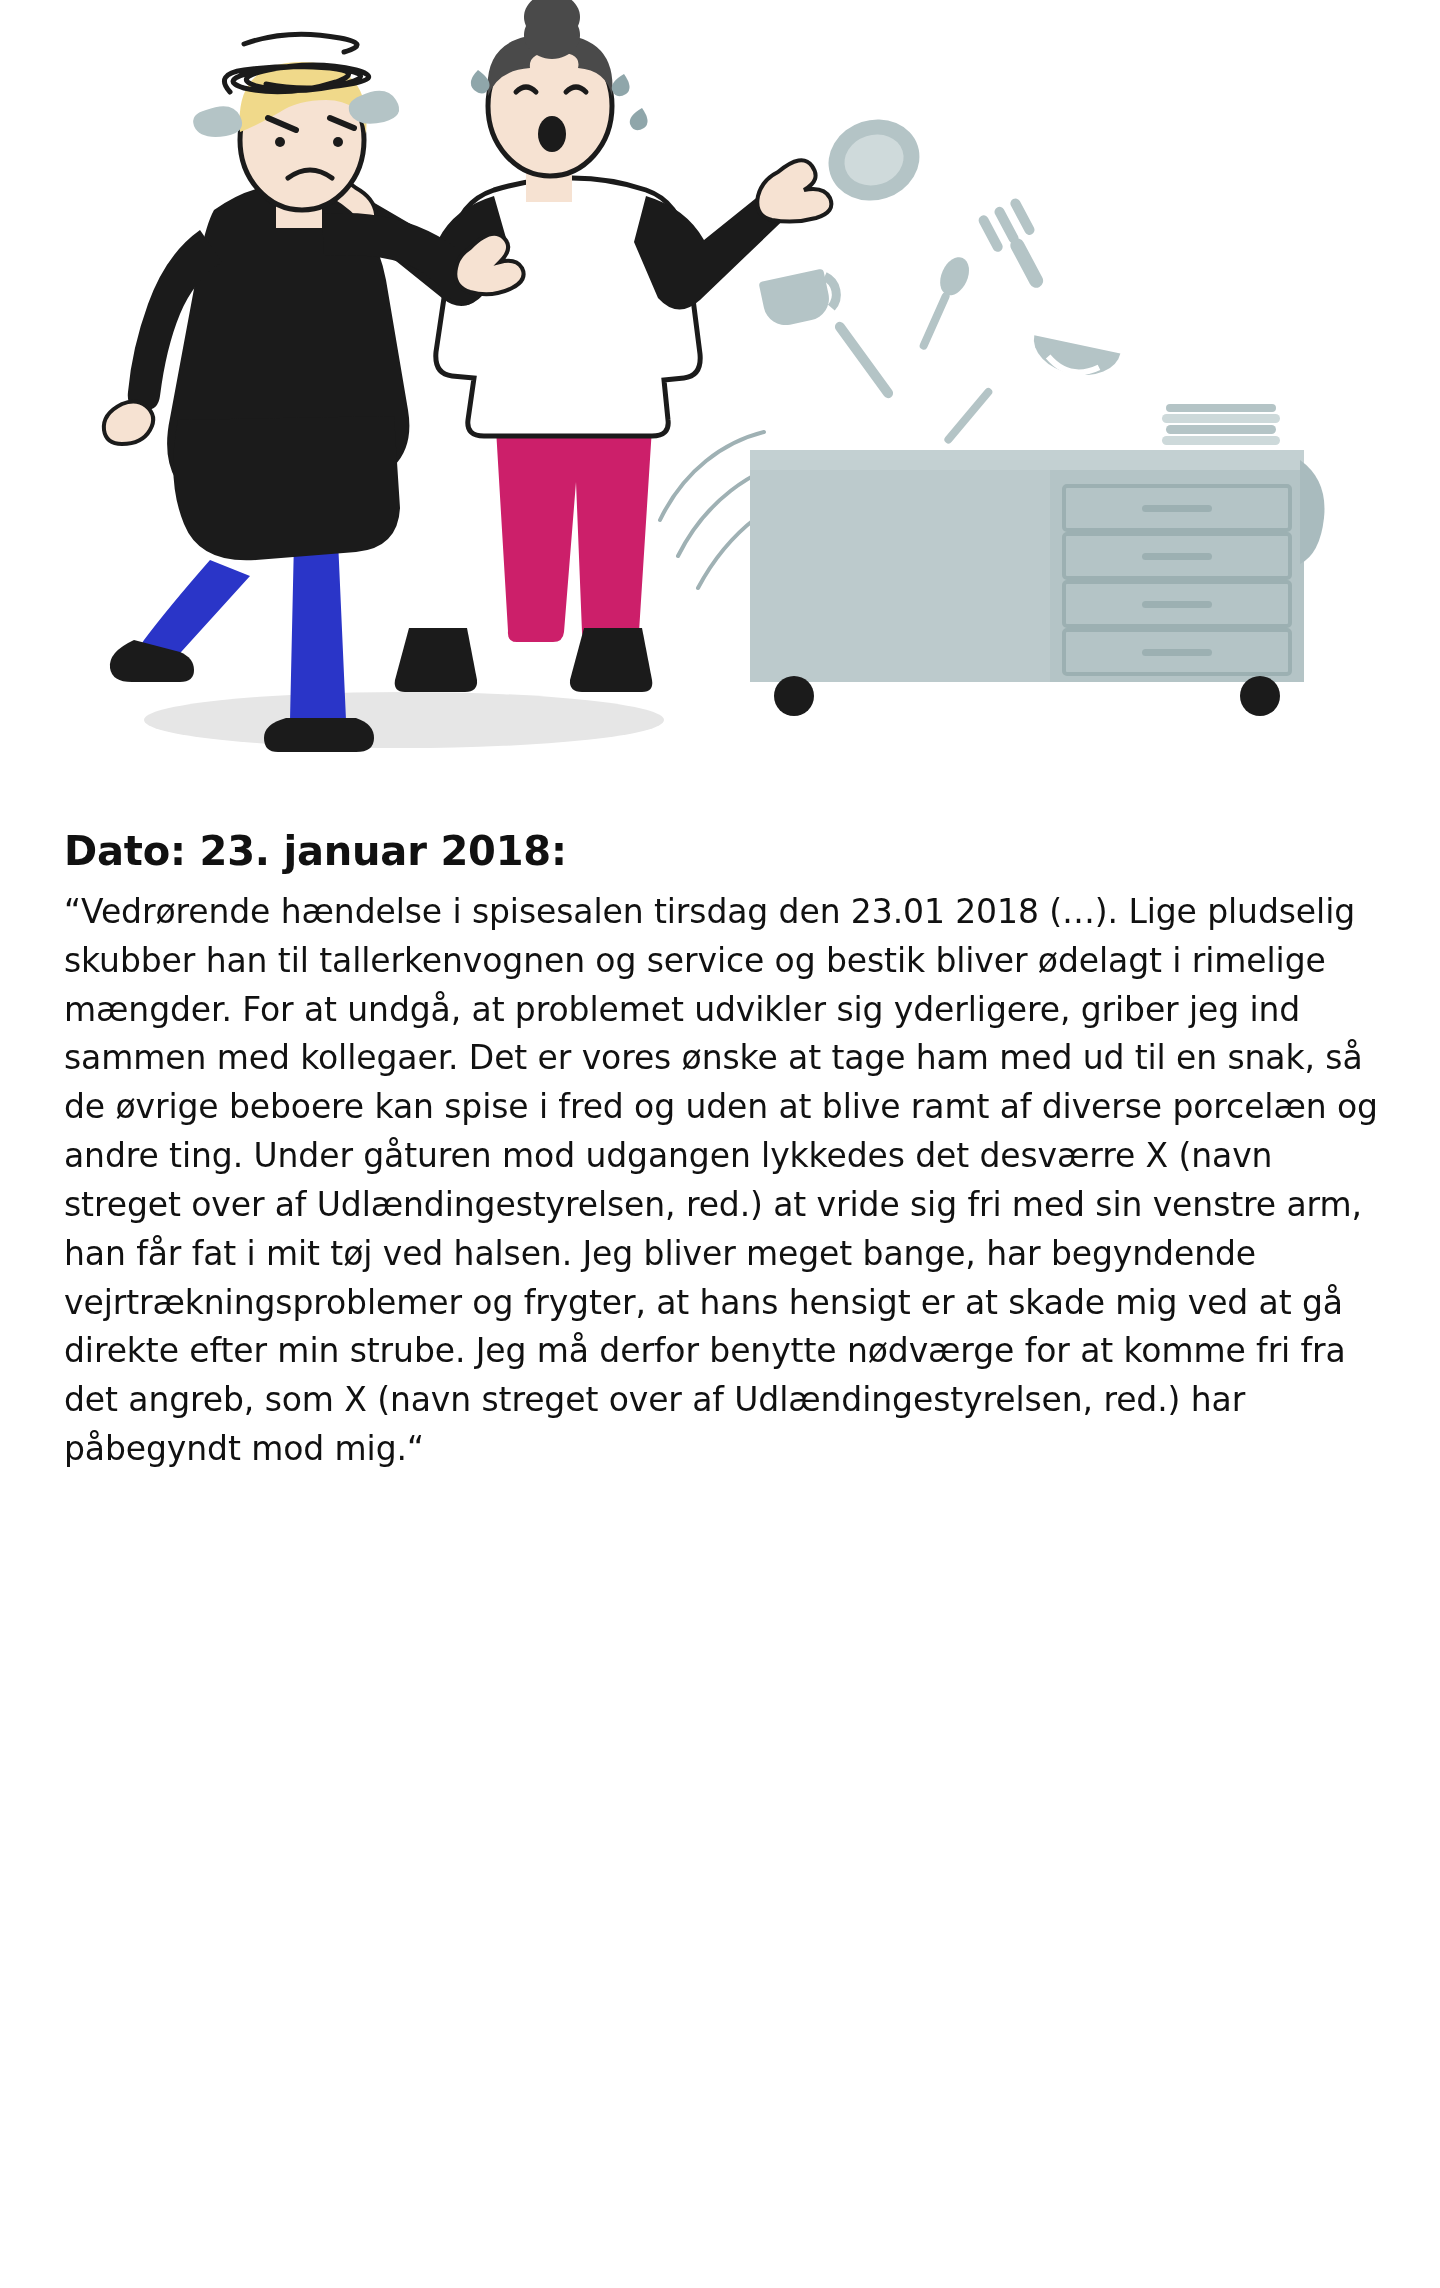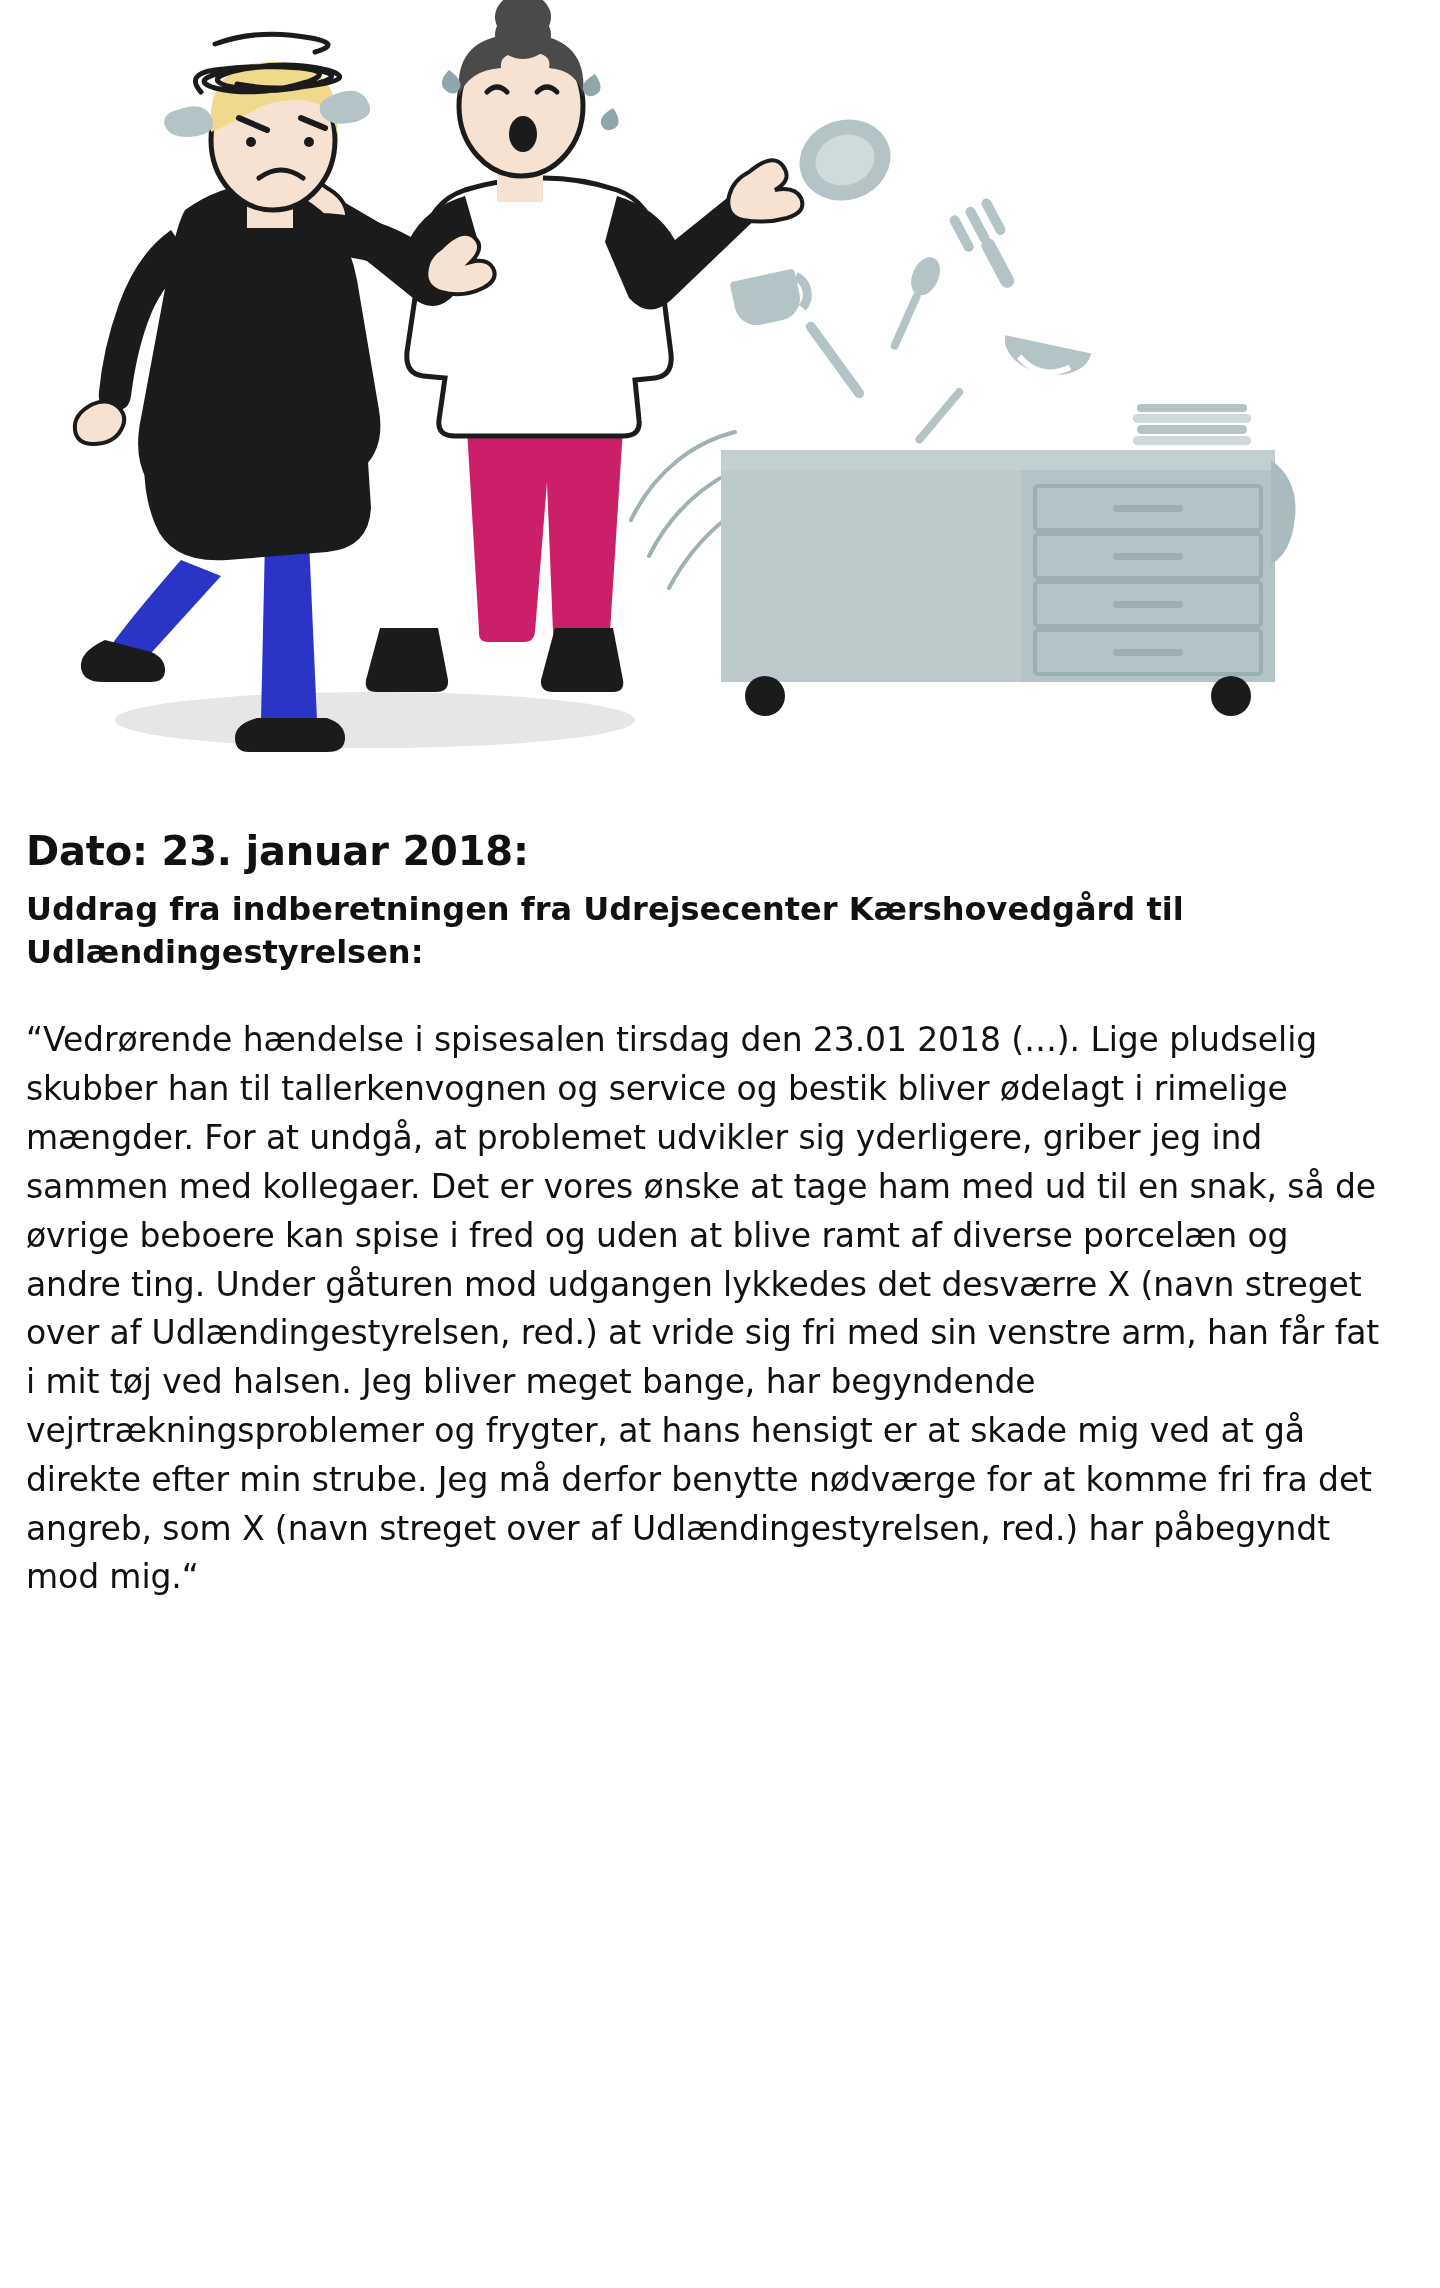--- a/index.html
+++ b/index.html
@@ -12,21 +12,21 @@
     min-height: 2288px;
     font-family: "DejaVu Sans", sans-serif;
     color: #111111;
     -webkit-font-smoothing: antialiased;
   }
   .page {
     position: relative;
     width: 1440px;
     min-height: 2288px;
     box-sizing: border-box;
-    padding: 0 44px 40px 26px;
+    padding: 0 44px 40px 64px;
   }
 
   
   .illustration {
     position: relative;
     width: 1352px;
     height: 820px;
     margin: 0 auto 0 auto;
     overflow: hidden;
   }
@@ -225,18 +225,17 @@
         <g fill="#b4c4c6">
           <path d="M142 110 q26 -10 34 6 q8 16 -14 20 q-26 4 -32 -10 q-4 -12 12 -16 z"></path>
           <path d="M296 96 q26 -12 36 4 q10 16 -12 22 q-26 6 -34 -8 q-5 -12 10 -18 z"></path>
         </g>
       </g>
     </svg>
   </div>
 
   <h1 class="date-line">Dato: 23. januar 2018:</h1>
 
-  <h2 class="subtitle">Uddrag fra indberetningen fra Udrejsecenter Kærshovedgård til Udlændingestyrelsen:</h2>
 
   <p class="body-text">“Vedrørende hændelse i spisesalen tirsdag den 23.01 2018 (…). Lige pludselig skubber han til tallerkenvognen og service og bestik bliver ødelagt i rimelige mængder. For at undgå, at problemet udvikler sig yderligere, griber jeg ind sammen med kollegaer. Det er vores ønske at tage ham med ud til en snak, så de øvrige beboere kan spise i fred og uden at blive ramt af diverse porcelæn og andre ting. Under gåturen mod udgangen lykkedes det desværre X (navn streget over af Udlændingestyrelsen, red.) at vride sig fri med sin venstre arm, han får fat i mit tøj ved halsen. Jeg bliver meget bange, har begyndende vejrtrækningsproblemer og frygter, at hans hensigt er at skade mig ved at gå direkte efter min strube. Jeg må derfor benytte nødværge for at komme fri fra det angreb, som X (navn streget over af Udlændingestyrelsen, red.) har påbegyndt mod mig.“</p>
 
 
 </div>
 
 </body></html>

